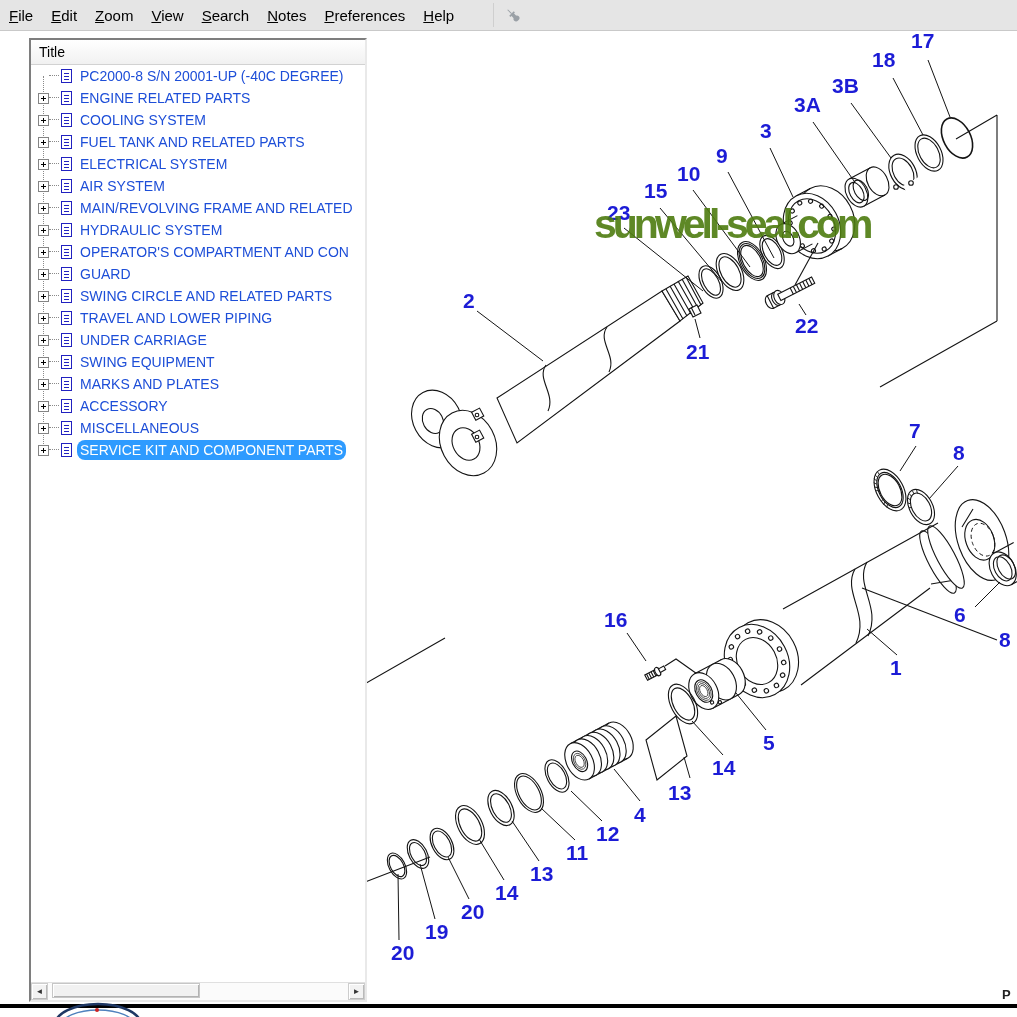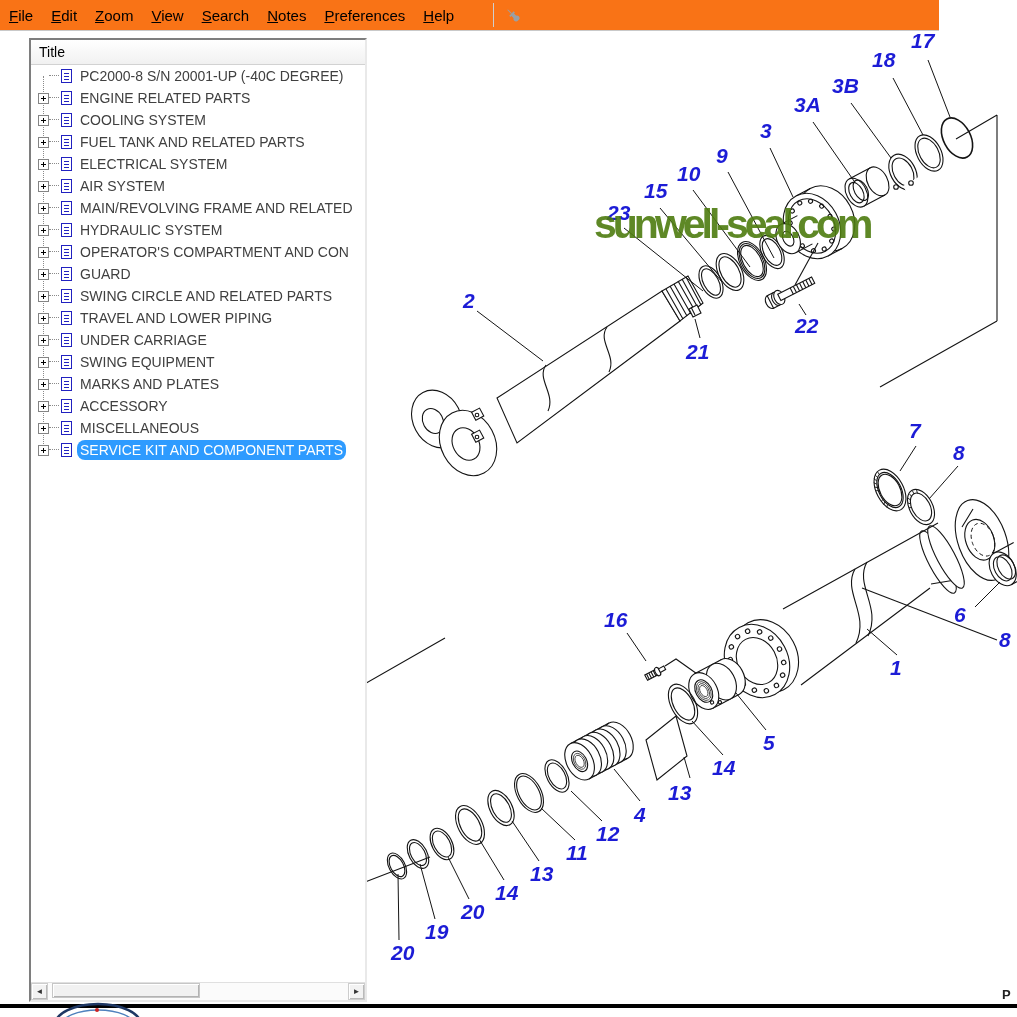--- a/index.html
+++ b/index.html
@@ -1,20 +1,20 @@
 <!DOCTYPE html>
 <html><head>
 <meta charset="utf-8">
 <style>
   html,body{margin:0;padding:0;width:1017px;height:1017px;overflow:hidden;
     font-family:"Liberation Sans",sans-serif;background:#fff;}
-  .layer{position:absolute;left:0;top:0;width:1017px;height:1017px;font-style:italic;}
+  .layer{position:absolute;left:0;top:0;width:1017px;height:1017px;}
 
   
-  .menubar{position:absolute;left:0;top:0;width:939px;height:30px;background:#f97316;
+  .menubar{position:absolute;left:0;top:0;width:1017px;height:30px;background:#e5e5e5;
     border-bottom:1px solid #c9c9c9;display:flex;align-items:center;z-index:30;}
   .menu-item{font-size:15px;color:#000;padding:0 9px;line-height:29px;cursor:default;}
   .menu-item::first-letter{text-decoration:underline;}
   .menu-sep{width:1px;height:24px;background:#cfcfcf;margin:0 6px 0 30px;}
   .pin-wrap{width:26px;height:26px;display:flex;align-items:center;justify-content:center;}
 
   
   .tree-panel{position:absolute;left:5px;top:38px;width:338px;height:964px;background:#fff;
     border:2px solid;border-color:#7e7e7e #e9e9e9 #e9e9e9 #7e7e7e;box-sizing:border-box;z-index:20;margin-left:24px;}
   .tree-header{height:24px;line-height:24px;padding-left:8px;font-size:14px;color:#000;
@@ -25,21 +25,21 @@
   .exp{width:11px;height:11px;box-sizing:border-box;border:1px solid #848484;background:#fff;
     position:relative;flex:none;z-index:2;}
   .exp::before{content:"";position:absolute;left:2px;top:4px;width:5px;height:1px;background:#000;}
   .exp::after{content:"";position:absolute;left:4px;top:2px;width:1px;height:5px;background:#000;}
   .exp.none{visibility:hidden;}
   .conn{width:10px;height:1px;border-top:1px dotted #8a8a8a;margin-right:2px;flex:none;}
   .doc{width:11px;height:14px;box-sizing:border-box;border:1px solid #2121c0;background:#fff;
     position:relative;margin-right:5px;flex:none;}
   .doc::before{content:"";position:absolute;left:2px;right:2px;top:3px;height:8px;
     background:repeating-linear-gradient(to bottom,#2121c0 0,#2121c0 1px,transparent 1px,transparent 3px);}
-  .tlabel{font-size:14px;color:#404040;padding:2px 3px;}
+  .tlabel{font-size:14px;color:#1d4ed8;padding:2px 3px;}
   .tlabel.sel{background:#2e9bff;color:#fff;border-radius:8px;}
 
   
   .hscroll{position:absolute;left:0;right:0;bottom:0;height:17px;display:flex;
     background:#f7f7f7;border-top:1px solid #e0e0e0;}
   .sbtn{width:17px;height:17px;box-sizing:border-box;background:#f2f2f2;border:1px solid #cdcdcd;
     box-shadow:inset 1px 1px 0 #ffffff,inset -1px -1px 0 #b9b9b9;
     display:flex;align-items:center;justify-content:center;font-size:8px;color:#333;flex:none;}
   .strack{flex:1;position:relative;background:#fbfbfb;}
   .sthumb{position:absolute;left:4px;top:0;width:148px;height:15px;background:#f1f1f1;

